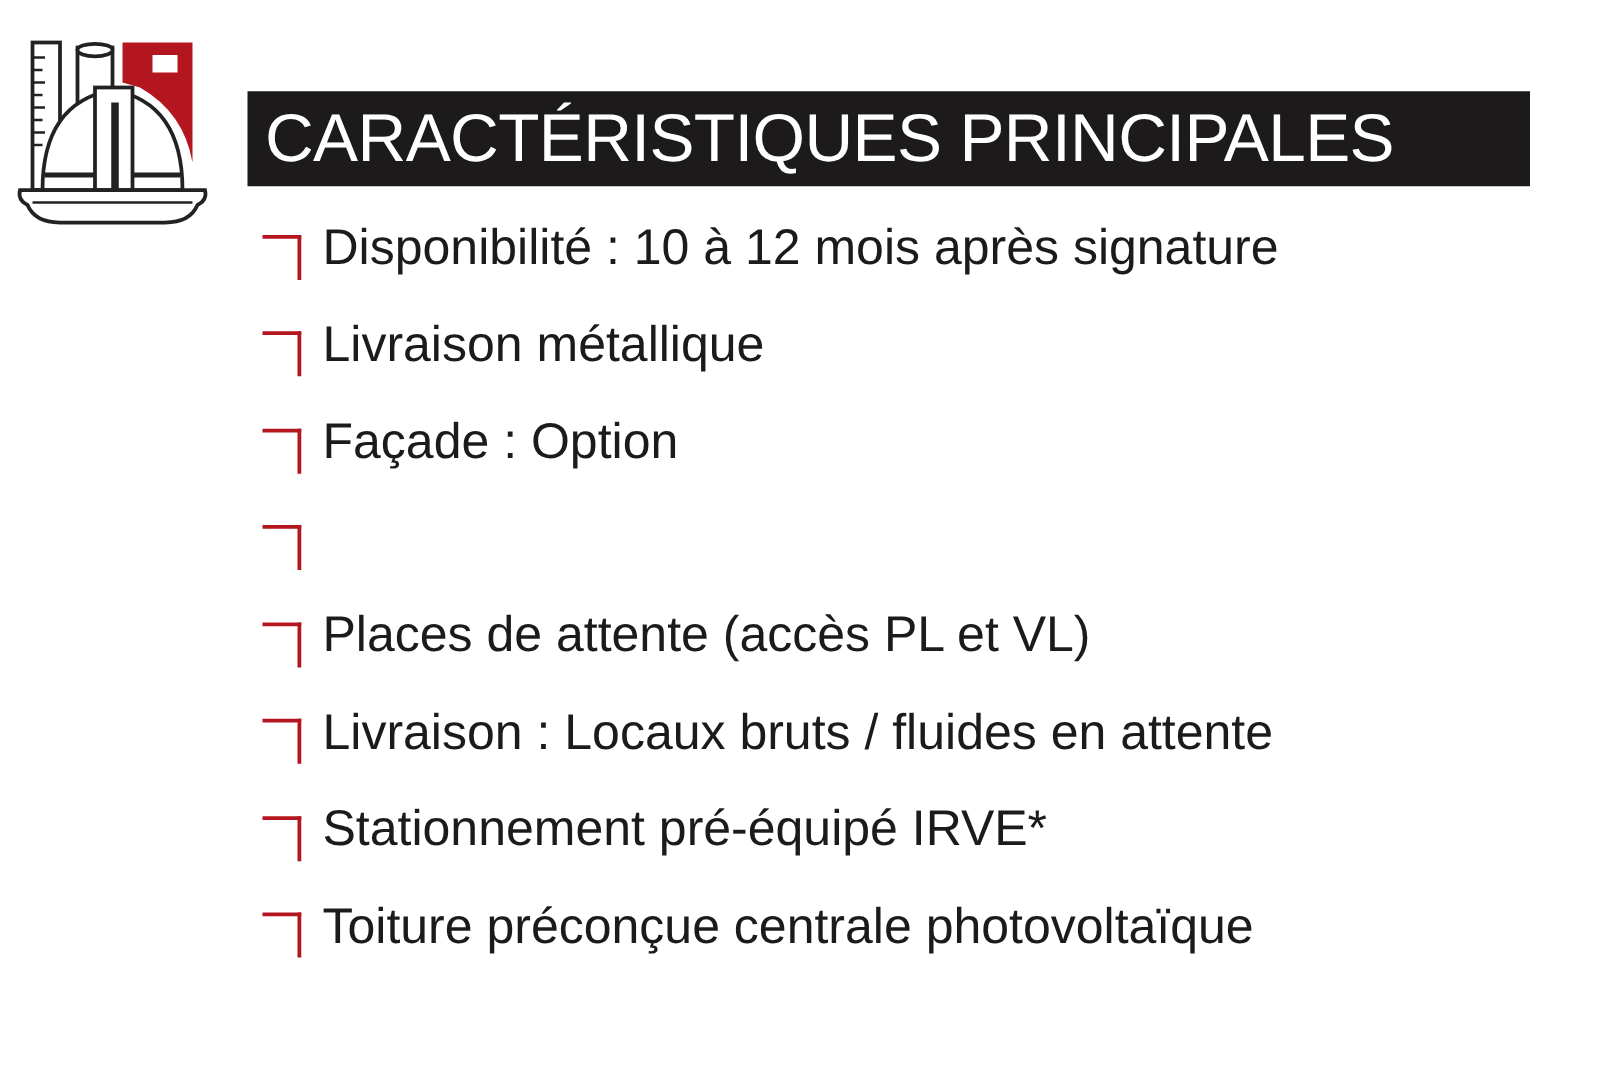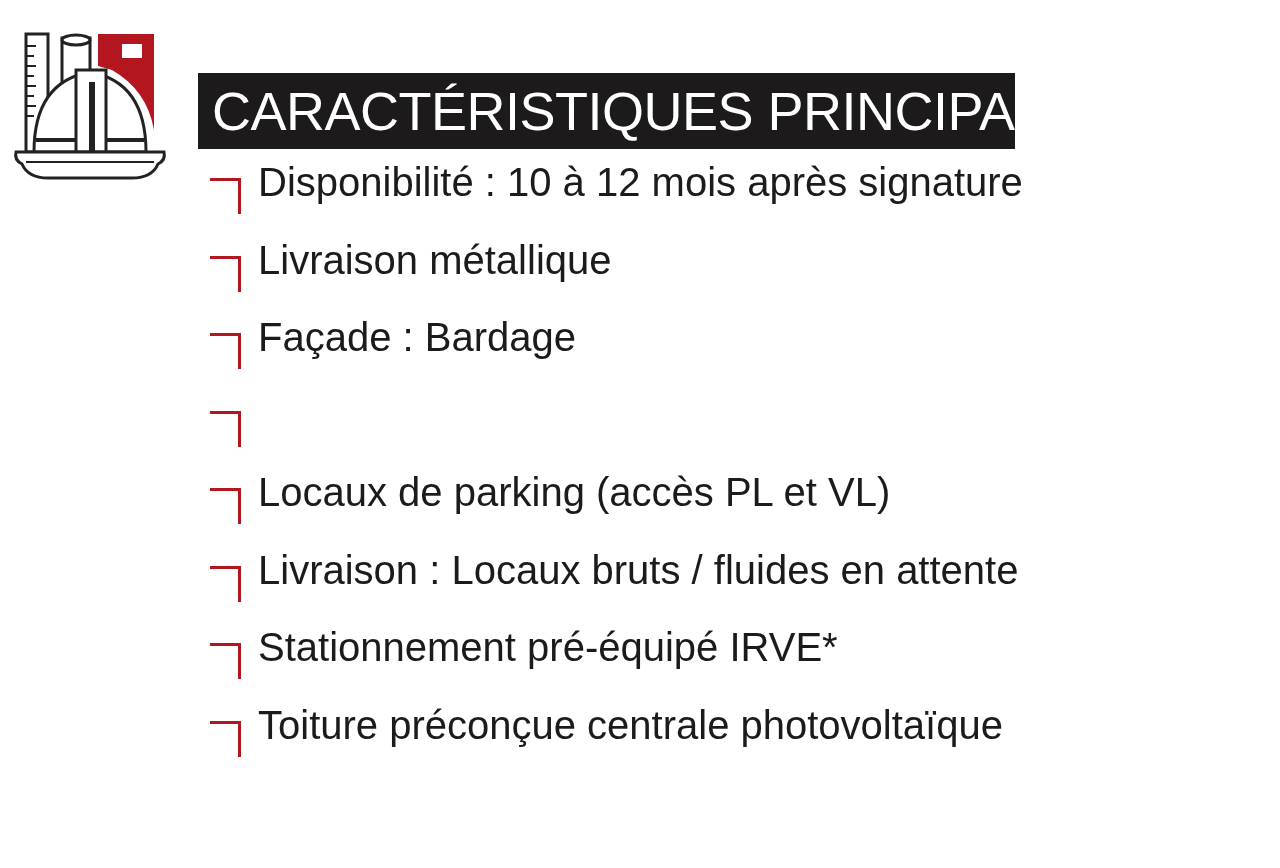--- a/index.html
+++ b/index.html
@@ -19,21 +19,21 @@
       position: absolute;
       left: 12px;
       top: 30px;
       width: 156px;
       height: 150px;
     }
     .title-bar {
       position: absolute;
       left: 198px;
       top: 73px;
-      width: 817px;
+      width: 1026px;
       height: 76px;
       background: #1c1a1a;
       color: #ffffff;
       font-size: 54px;
       line-height: 76px;
       padding-left: 14px;
       box-sizing: border-box;
       letter-spacing: -0.5px;
       white-space: nowrap;
       transform-origin: left center;
@@ -43,20 +43,21 @@
       left: 208px;
       top: 160px;
       margin: 0;
       padding: 0;
       list-style: none;
     }
     .list-item {
       position: relative;
       height: 77.5px;
       display: flex;
+      align-items: center;
       font-size: 40px;
       color: #1b1b1b;
       white-space: nowrap;
     }
     .bullet {
       position: relative;
       width: 34px;
       height: 48px;
       flex: 0 0 34px;
       margin-right: 16px;
@@ -124,28 +125,28 @@
   <li class="list-item">
     <span class="bullet"></span>
     <span>Disponibilité : 10 à 12 mois après signature</span>
   </li>
   <li class="list-item">
     <span class="bullet"></span>
     <span>Livraison métallique</span>
   </li>
   <li class="list-item">
     <span class="bullet"></span>
-    <span>Façade : Bardage</span>
+    <span>Façade : Option</span>
   </li>
   <li class="list-item">
     <span class="bullet"></span>
   </li>
   <li class="list-item">
     <span class="bullet"></span>
-    <span>Locaux de parking (accès PL et VL)</span>
+    <span>Places de attente (accès PL et VL)</span>
   </li>
   <li class="list-item">
     <span class="bullet"></span>
     <span>Livraison : Locaux bruts / fluides en attente</span>
   </li>
   <li class="list-item">
     <span class="bullet"></span>
     <span>Stationnement pré-équipé IRVE*</span>
   </li>
   <li class="list-item">

